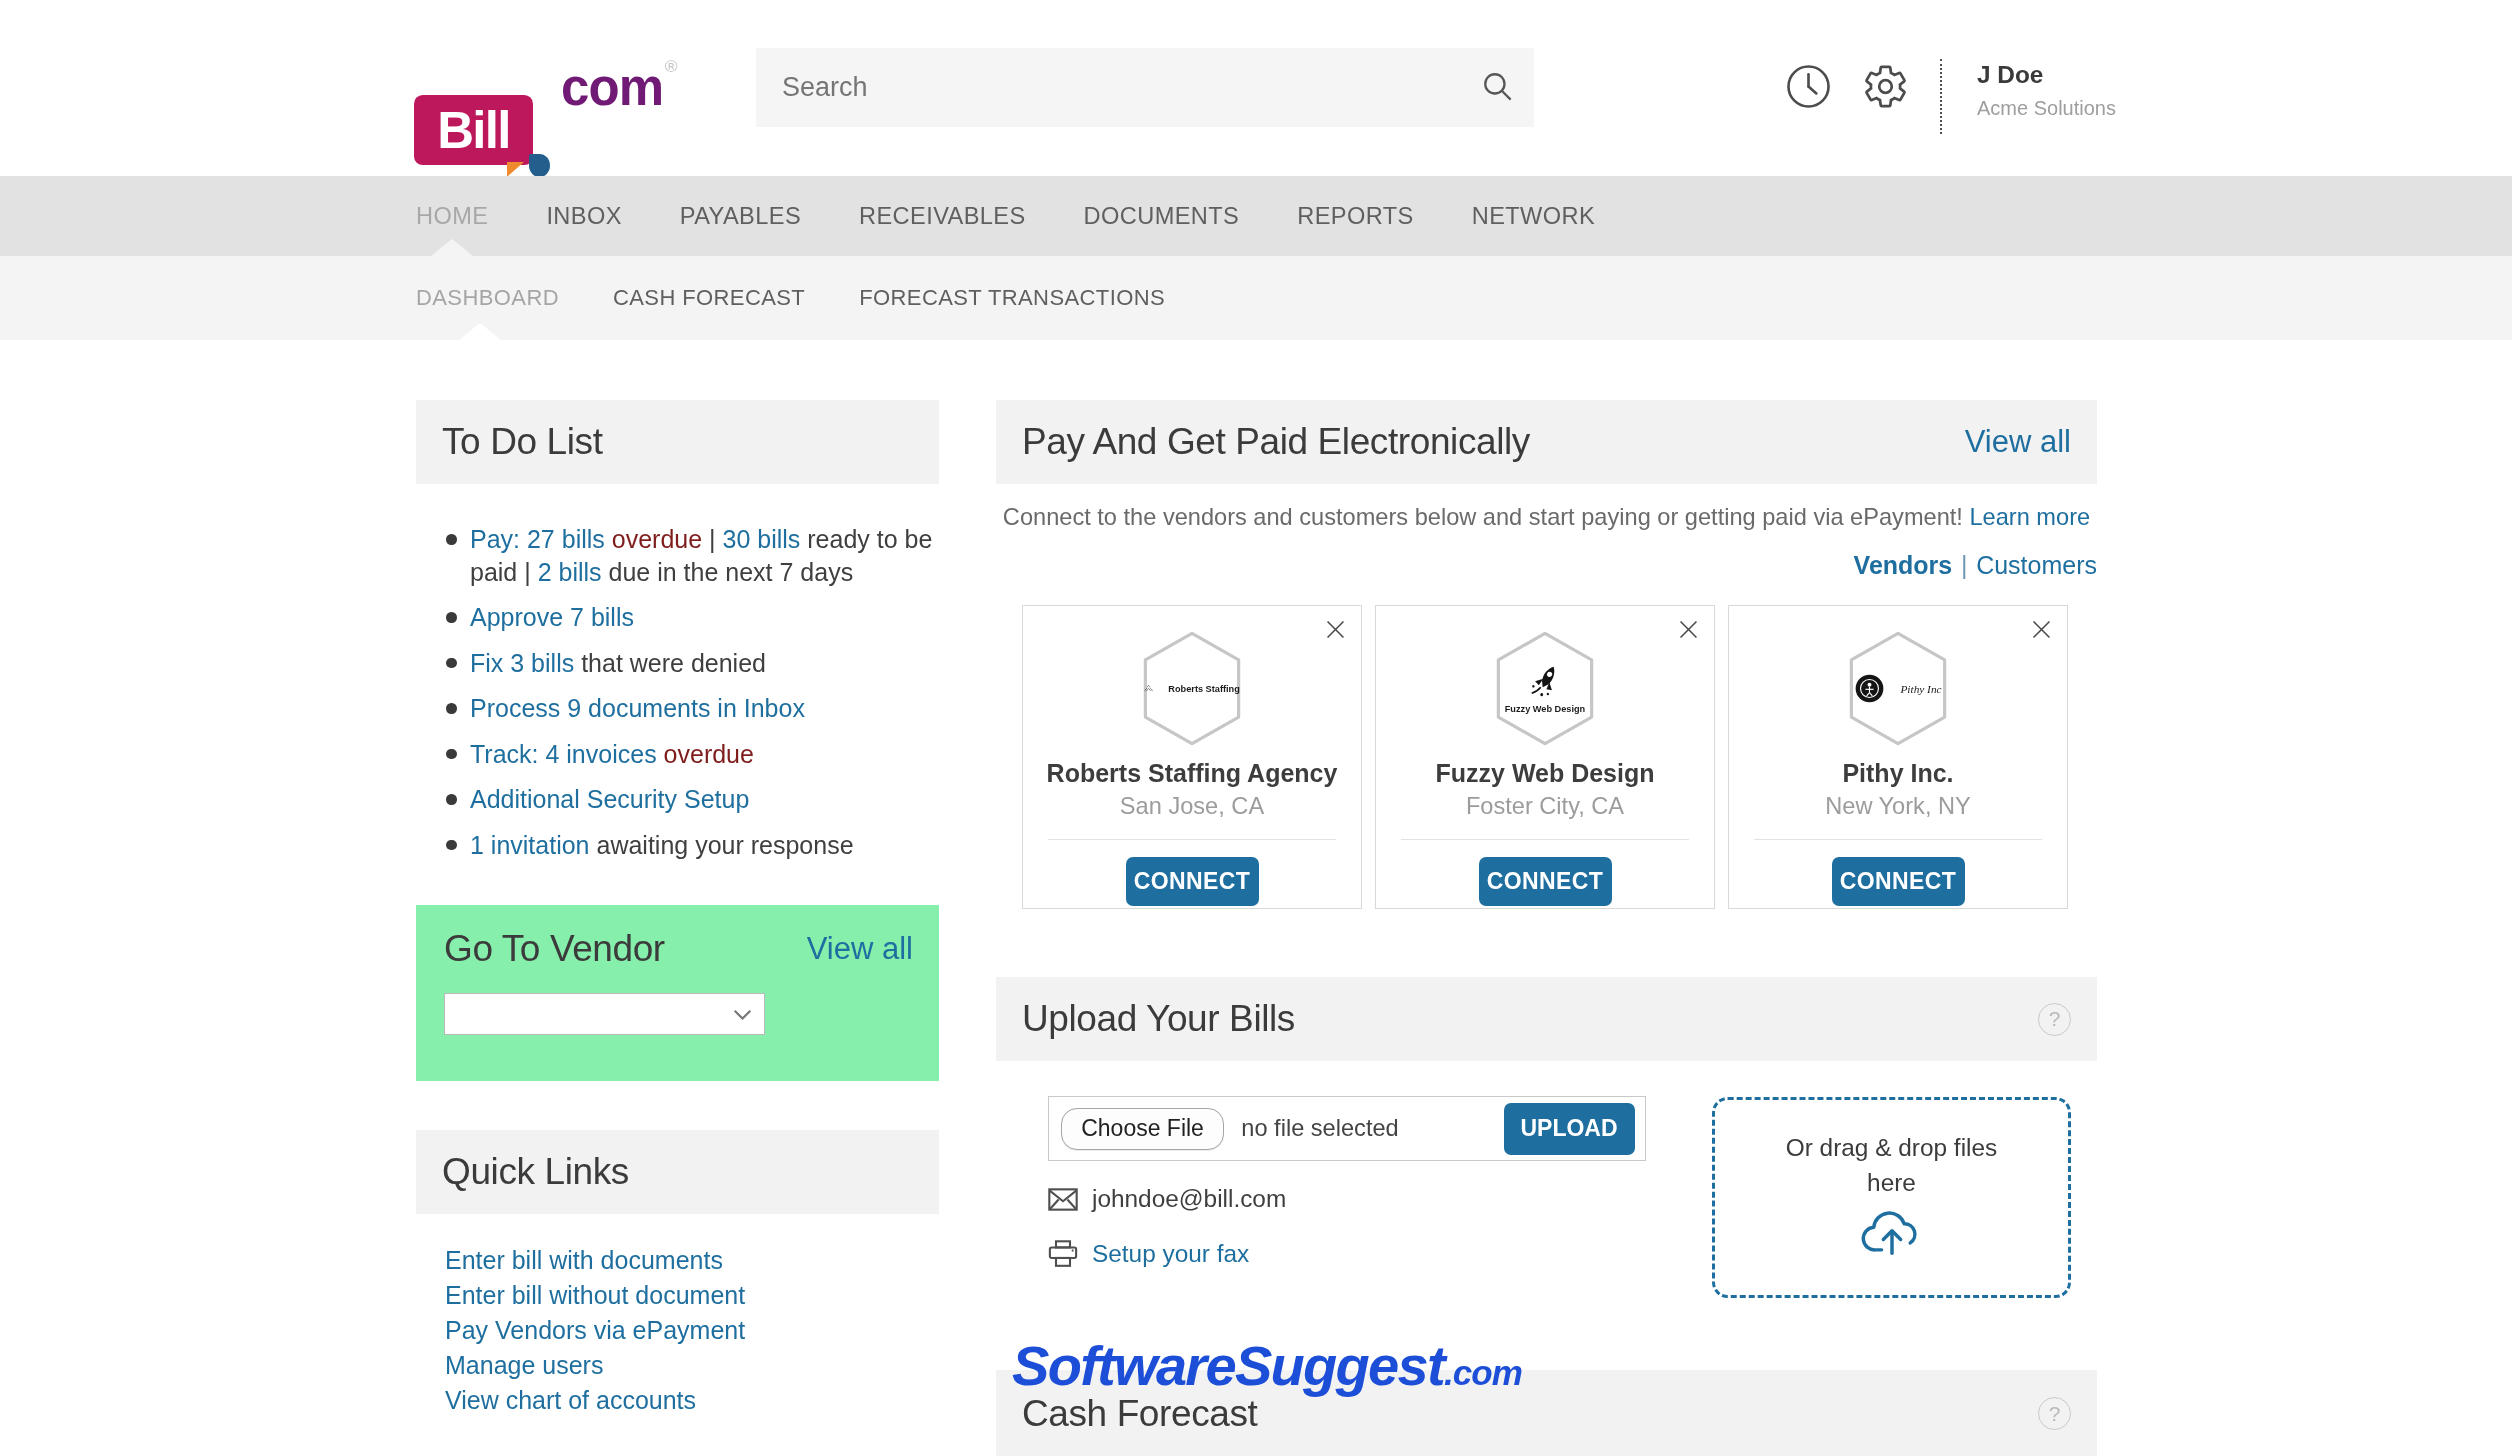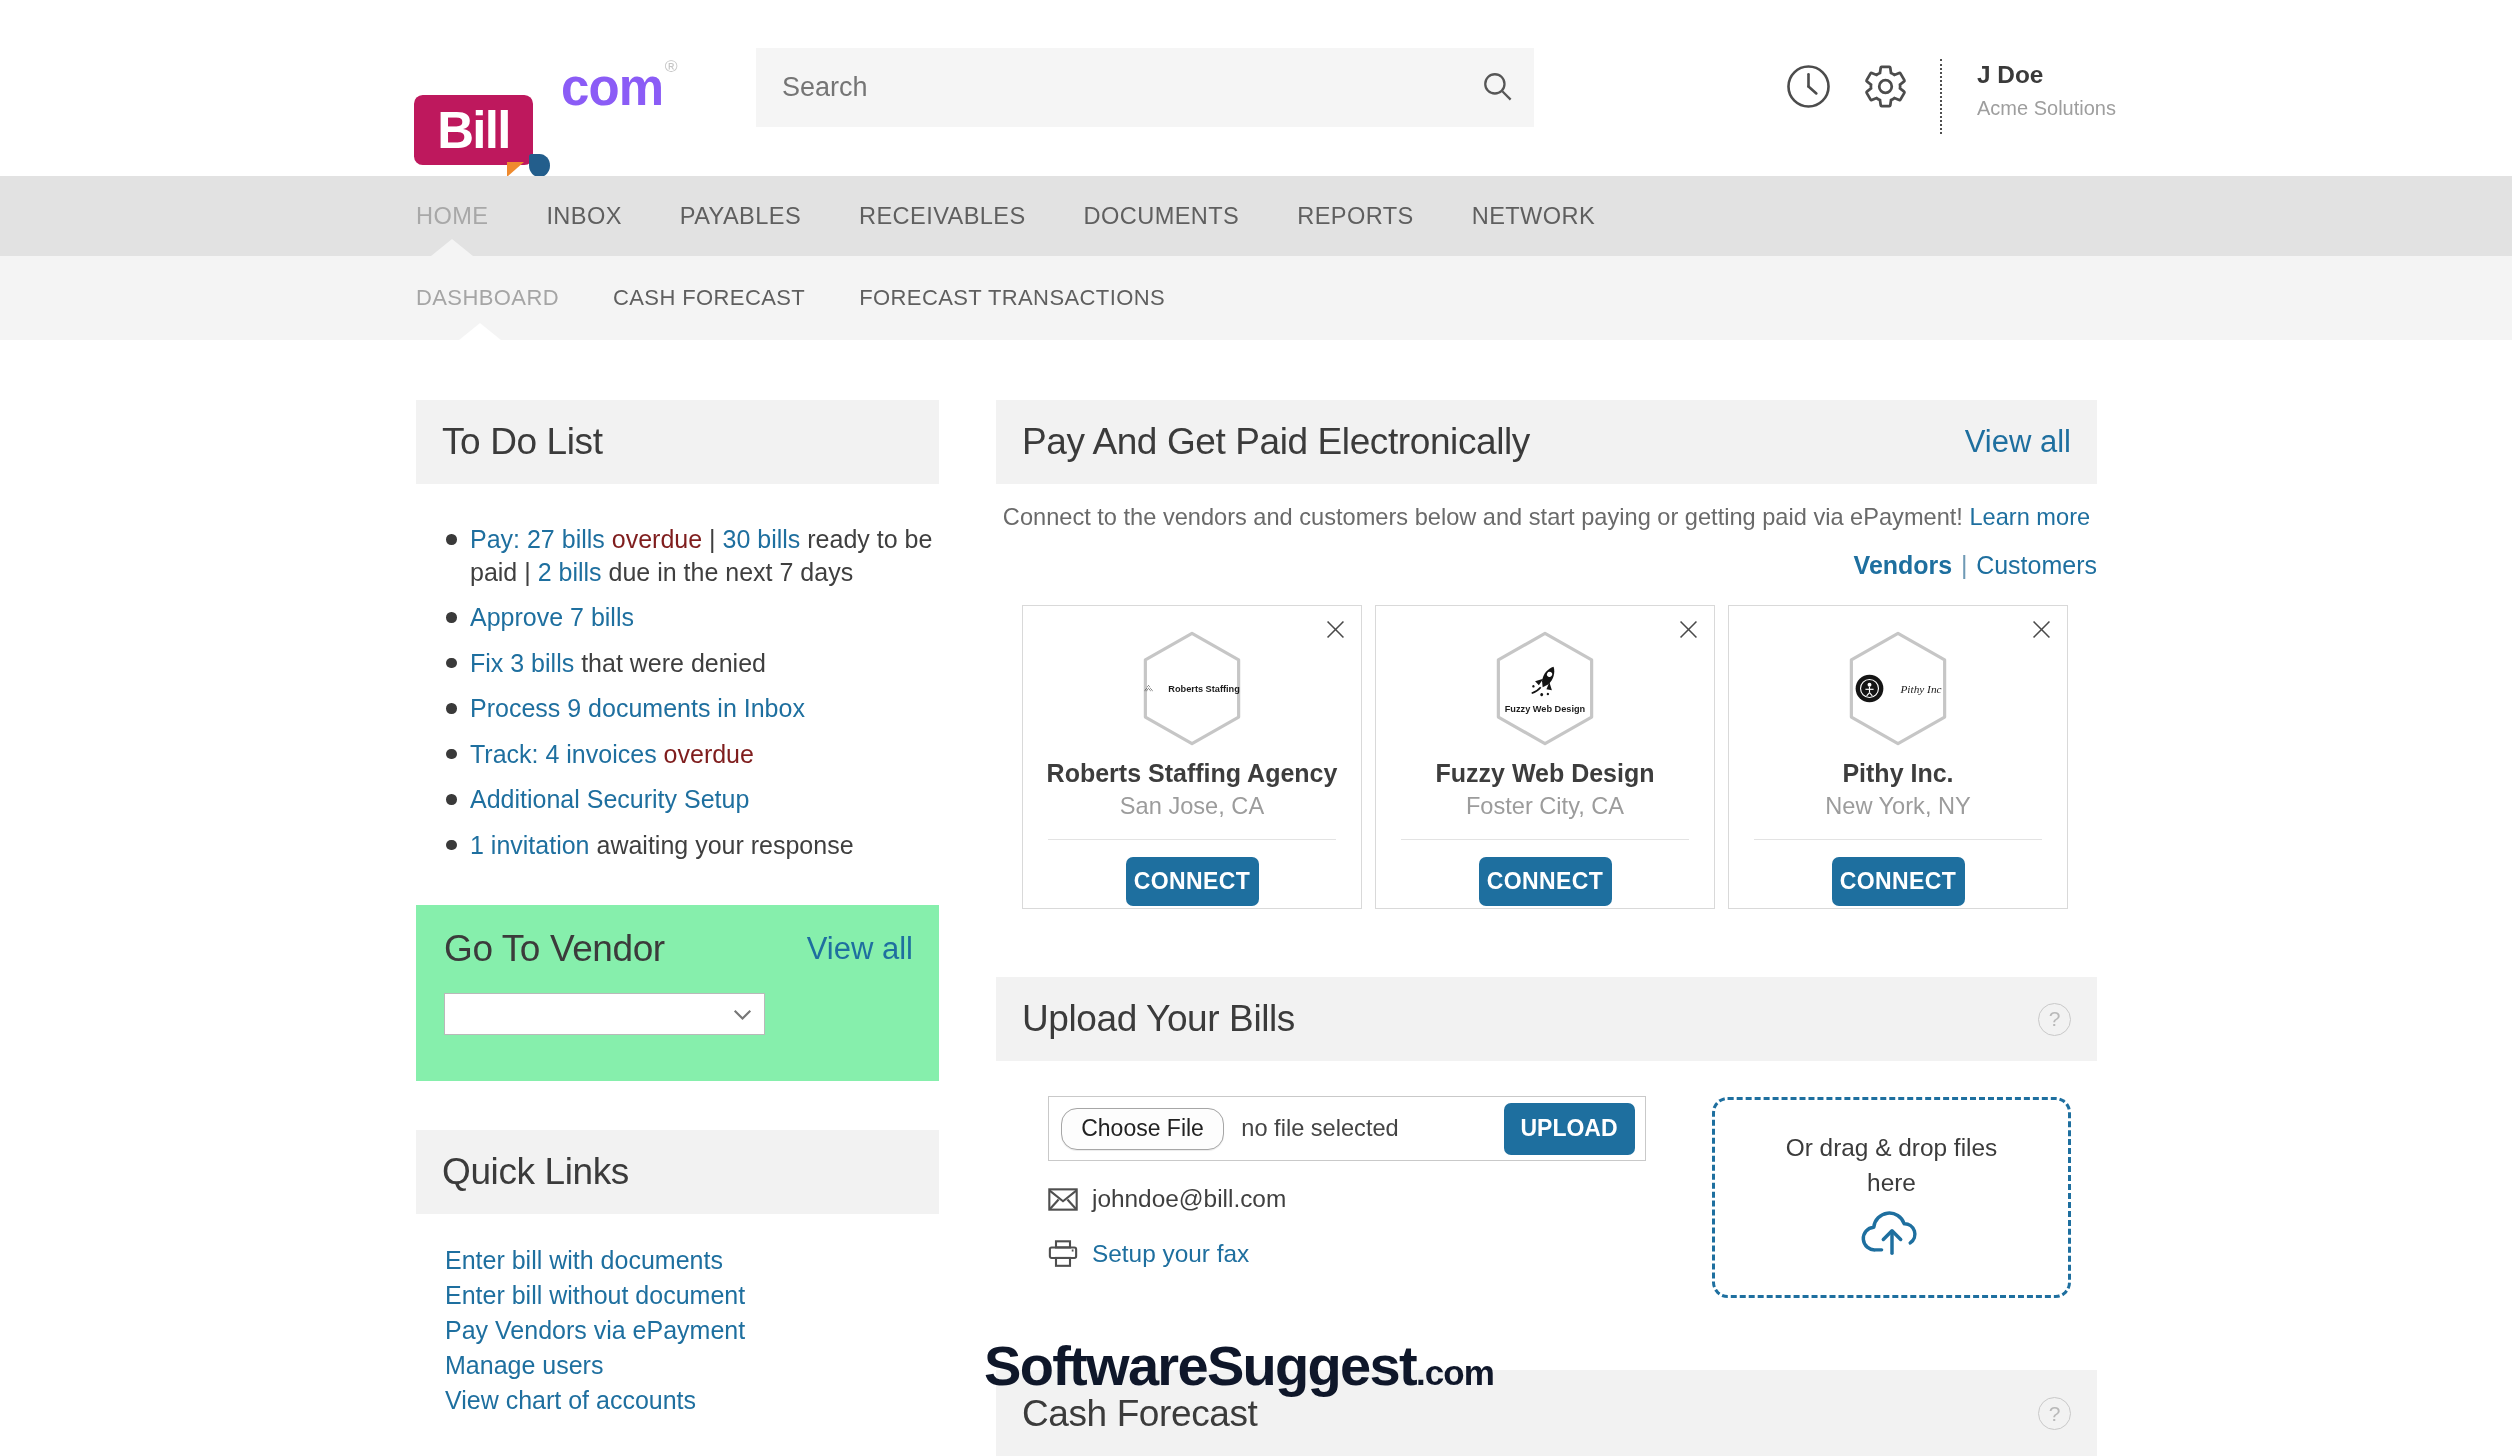--- a/index.html
+++ b/index.html
@@ -7,21 +7,21 @@
         font-family:"Liberation Sans",sans-serif;color:#3f3f3f;}
   
   .logo{position:absolute;left:414px;top:51px;display:flex;align-items:flex-start;}
   .logo-box{position:relative;width:119px;height:70px;background:#be185d;border-radius:8.7px;
             display:flex;align-items:center;justify-content:center;margin-top:44px;}
   .logo-box .logo-bill{color:#fff;font-size:51px;font-weight:bold;letter-spacing:-1.7px;}
   .logo-tail{position:absolute;right:8.7px;bottom:-12.2px;width:0;height:0;
              border-right:17.4px solid transparent;border-top:15.7px solid #ef8a2e;}
   .logo-dot{position:absolute;right:-17.4px;bottom:-12.2px;width:21px;height:23px;background:#235e8c;
             border-radius:2.6px 50% 50% 50%;}
-  .logo-com{margin-left:28px;color:#8b5cf6;font-size:51px;font-weight:bold;letter-spacing:-0.9px;line-height:73px;}
+  .logo-com{margin-left:28px;color:#701a75;font-size:51px;font-weight:bold;letter-spacing:-0.9px;line-height:73px;}
   .logo-reg{color:#c4c4c4;font-size:17.4px;margin-top:5.2px;margin-left:1.7px;}
   .search{position:absolute;left:756px;top:48px;width:778px;height:79px;background:#f5f5f5;}
   .search input{width:100%;height:100%;border:0;background:transparent;outline:none;box-sizing:border-box;
                 font-family:"Liberation Sans",sans-serif;font-size:27px;color:#777;padding:0 79px 0 26px;}
   .search .mag{position:absolute;right:19px;top:21px;}
   .hdr-ic{position:absolute;top:63px;cursor:pointer;}
   .user-divider{position:absolute;left:1940px;top:59px;height:75px;border-left:2.6px dotted #4f4f4f;}
   .user{position:absolute;left:1977px;top:61px;cursor:pointer;}
   .user-name{font-size:24.4px;font-weight:bold;color:#3a3a3a;}
   .user-co{font-size:20px;color:#9e9e9e;margin-top:7.9px;}
@@ -94,22 +94,22 @@
               color:#fff;border:none;border-radius:7px;font-family:"Liberation Sans",sans-serif;font-size:23px;font-weight:bold;cursor:pointer;}
   .contact-row{position:absolute;display:flex;align-items:center;gap:14px;font-size:24.4px;}
   .email-row{left:1048px;top:1185px;color:#3f3f3f;}
   .fax-row{left:1048px;top:1240px;}
   .fax-row a{color:#1e6f9f;text-decoration:none;cursor:pointer;}
   .dropzone{position:absolute;left:1712px;top:1097px;width:359px;height:201px;border:3.5px dashed #1e6f9f;
             border-radius:15.7px;box-sizing:border-box;text-align:center;padding-top:30px;}
   .dropzone .dz-text{font-size:24.4px;color:#3b3b3b;line-height:1.45;}
   .dropzone svg{margin-top:7px;}
   
-  .watermark{position:absolute;left:984px;top:1333px;z-index:3;font-weight:bold;color:#0f172a;
-             letter-spacing:-1.7px;font-size:56px;pointer-events:none;}
+  .watermark{position:absolute;left:1012px;top:1333px;z-index:3;font-weight:bold;color:#1d4ed8;
+             letter-spacing:-1.7px;font-size:56px;pointer-events:none;font-style:italic;}
   .watermark .wm-suffix{font-size:35px;letter-spacing:-0.9px;}
   .cash-hd{left:996px;top:1370px;width:1101px;height:87px;}
 </style>
 </head>
 <body>
 
 <div id="page">
 
   <div class="logo">
     <div class="logo-box">

